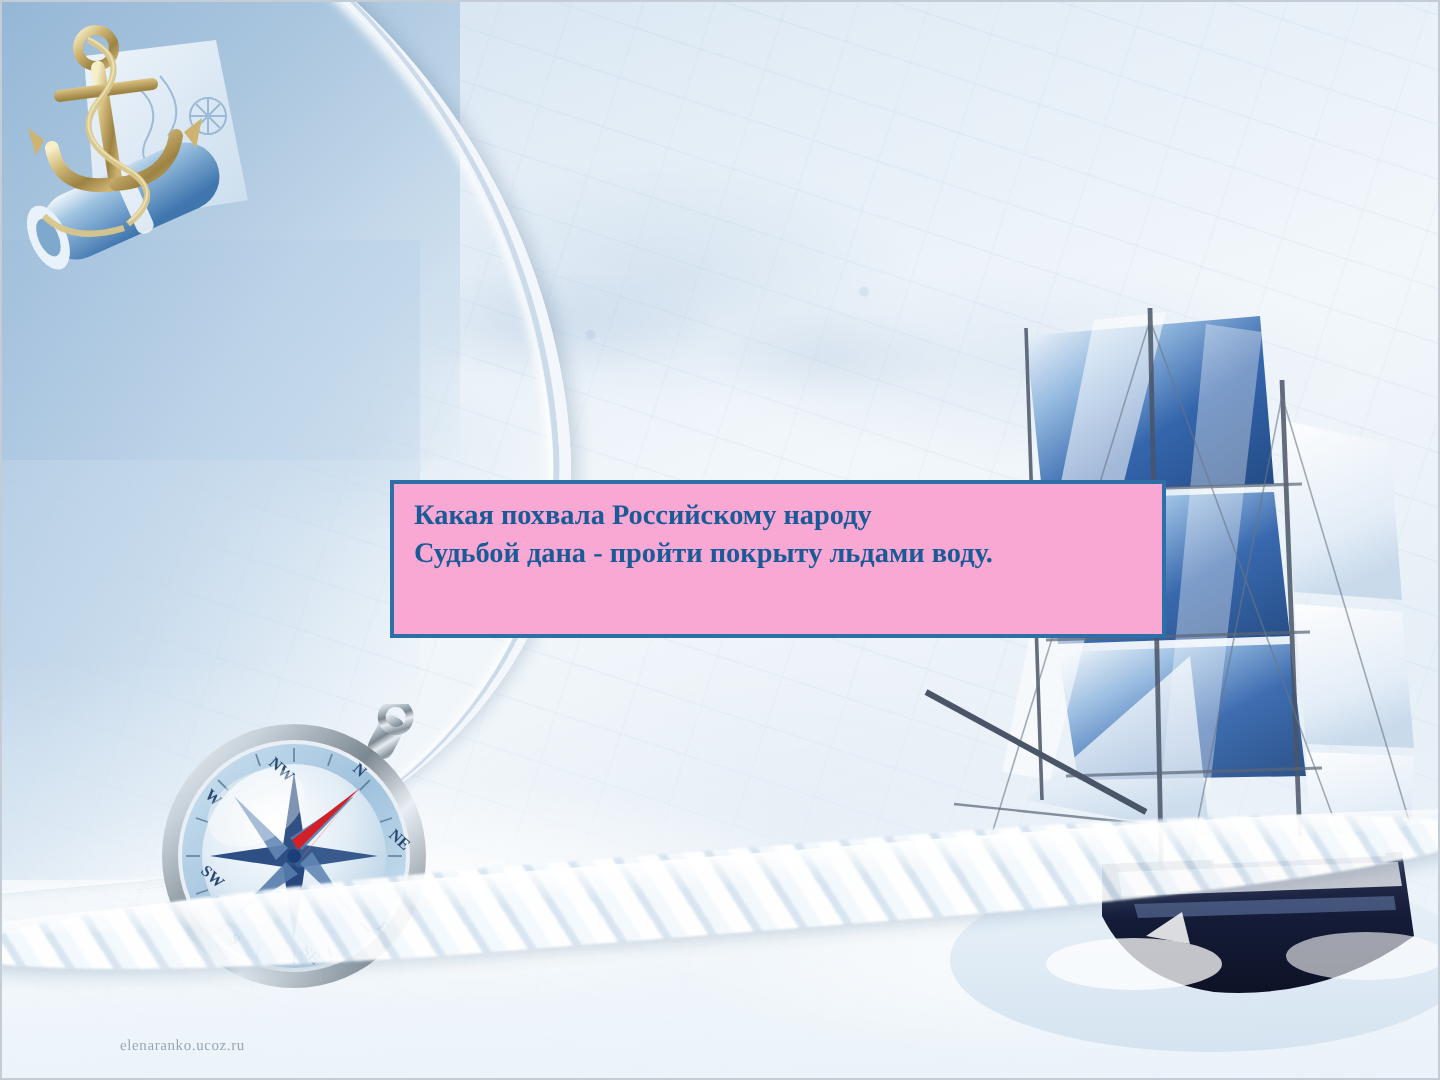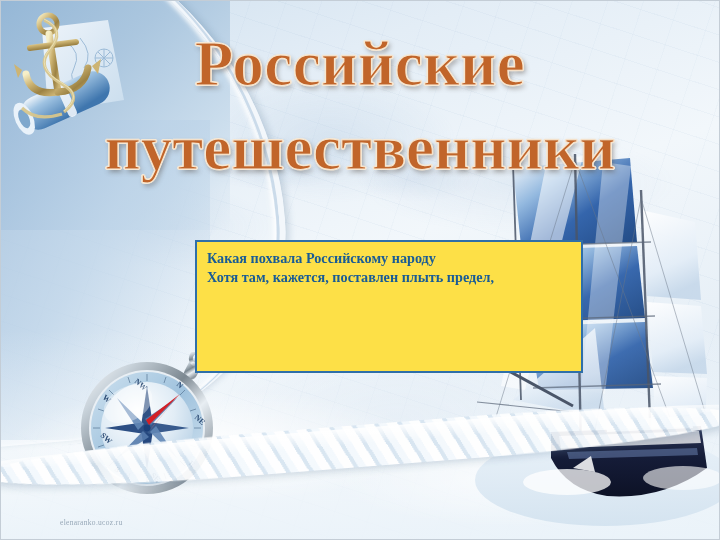--- a/index.html
+++ b/index.html
@@ -116,22 +116,22 @@
       1px 0 0 #f7ead7,
       -1px 0 0 #f7ead7,
       0 -1px 0 #f7ead7,
       2px 3px 5px rgba(70,60,50,.45);
   }
   #title1{font-size:63px;}
   #title2{font-size:63px;margin-top:22px;letter-spacing:0px;}
 
   
   .quote-box{
-    position:absolute;left:195px;top:240px;width:388px;height:133px;
-    background:#fde047;
+    position:absolute;left:195px;top:240px;width:388px;height:79px;
+    background:#f9a8d4;
     border:2px solid #2f6fa8;
     box-sizing:border-box;
     padding:7px 10px 6px 10px;
   }
   .quote-line{
     font-family:"Liberation Serif","DejaVu Serif",serif;
     font-weight:700;
     font-size:14.2px;
     line-height:19.4px;
     color:#185b96;
@@ -388,26 +388,22 @@
 
       <circle cx="71" cy="76" r="3.4" fill="#1b3f78"></circle>
 
       <ellipse cx="52" cy="52" rx="26" ry="17" fill="#ffffff" opacity=".38" transform="rotate(-28 52 52)"></ellipse>
     </svg>
   </div>
 
   <div class="rope-bottom"></div>
   <div class="rope-bottom-sheen"></div>
 
-  <div class="title-wrap">
-    <div class="title-line" id="title1">Российские</div>
-    <div class="title-line" id="title2">путешественники</div>
-  </div>
 
   <div class="quote-box">
     <div class="quote-line">Какая похвала Российскому народу</div>
-    <div class="quote-line">Хотя там, кажется, поставлен плыть предел,</div>
+    <div class="quote-line">Судьбой дана - пройти покрыту льдами воду.</div>
   </div>
 
   <div class="watermark">elenaranko.ucoz.ru</div>
 
   <div class="frame"></div>
 </div>
 
 </body></html>

